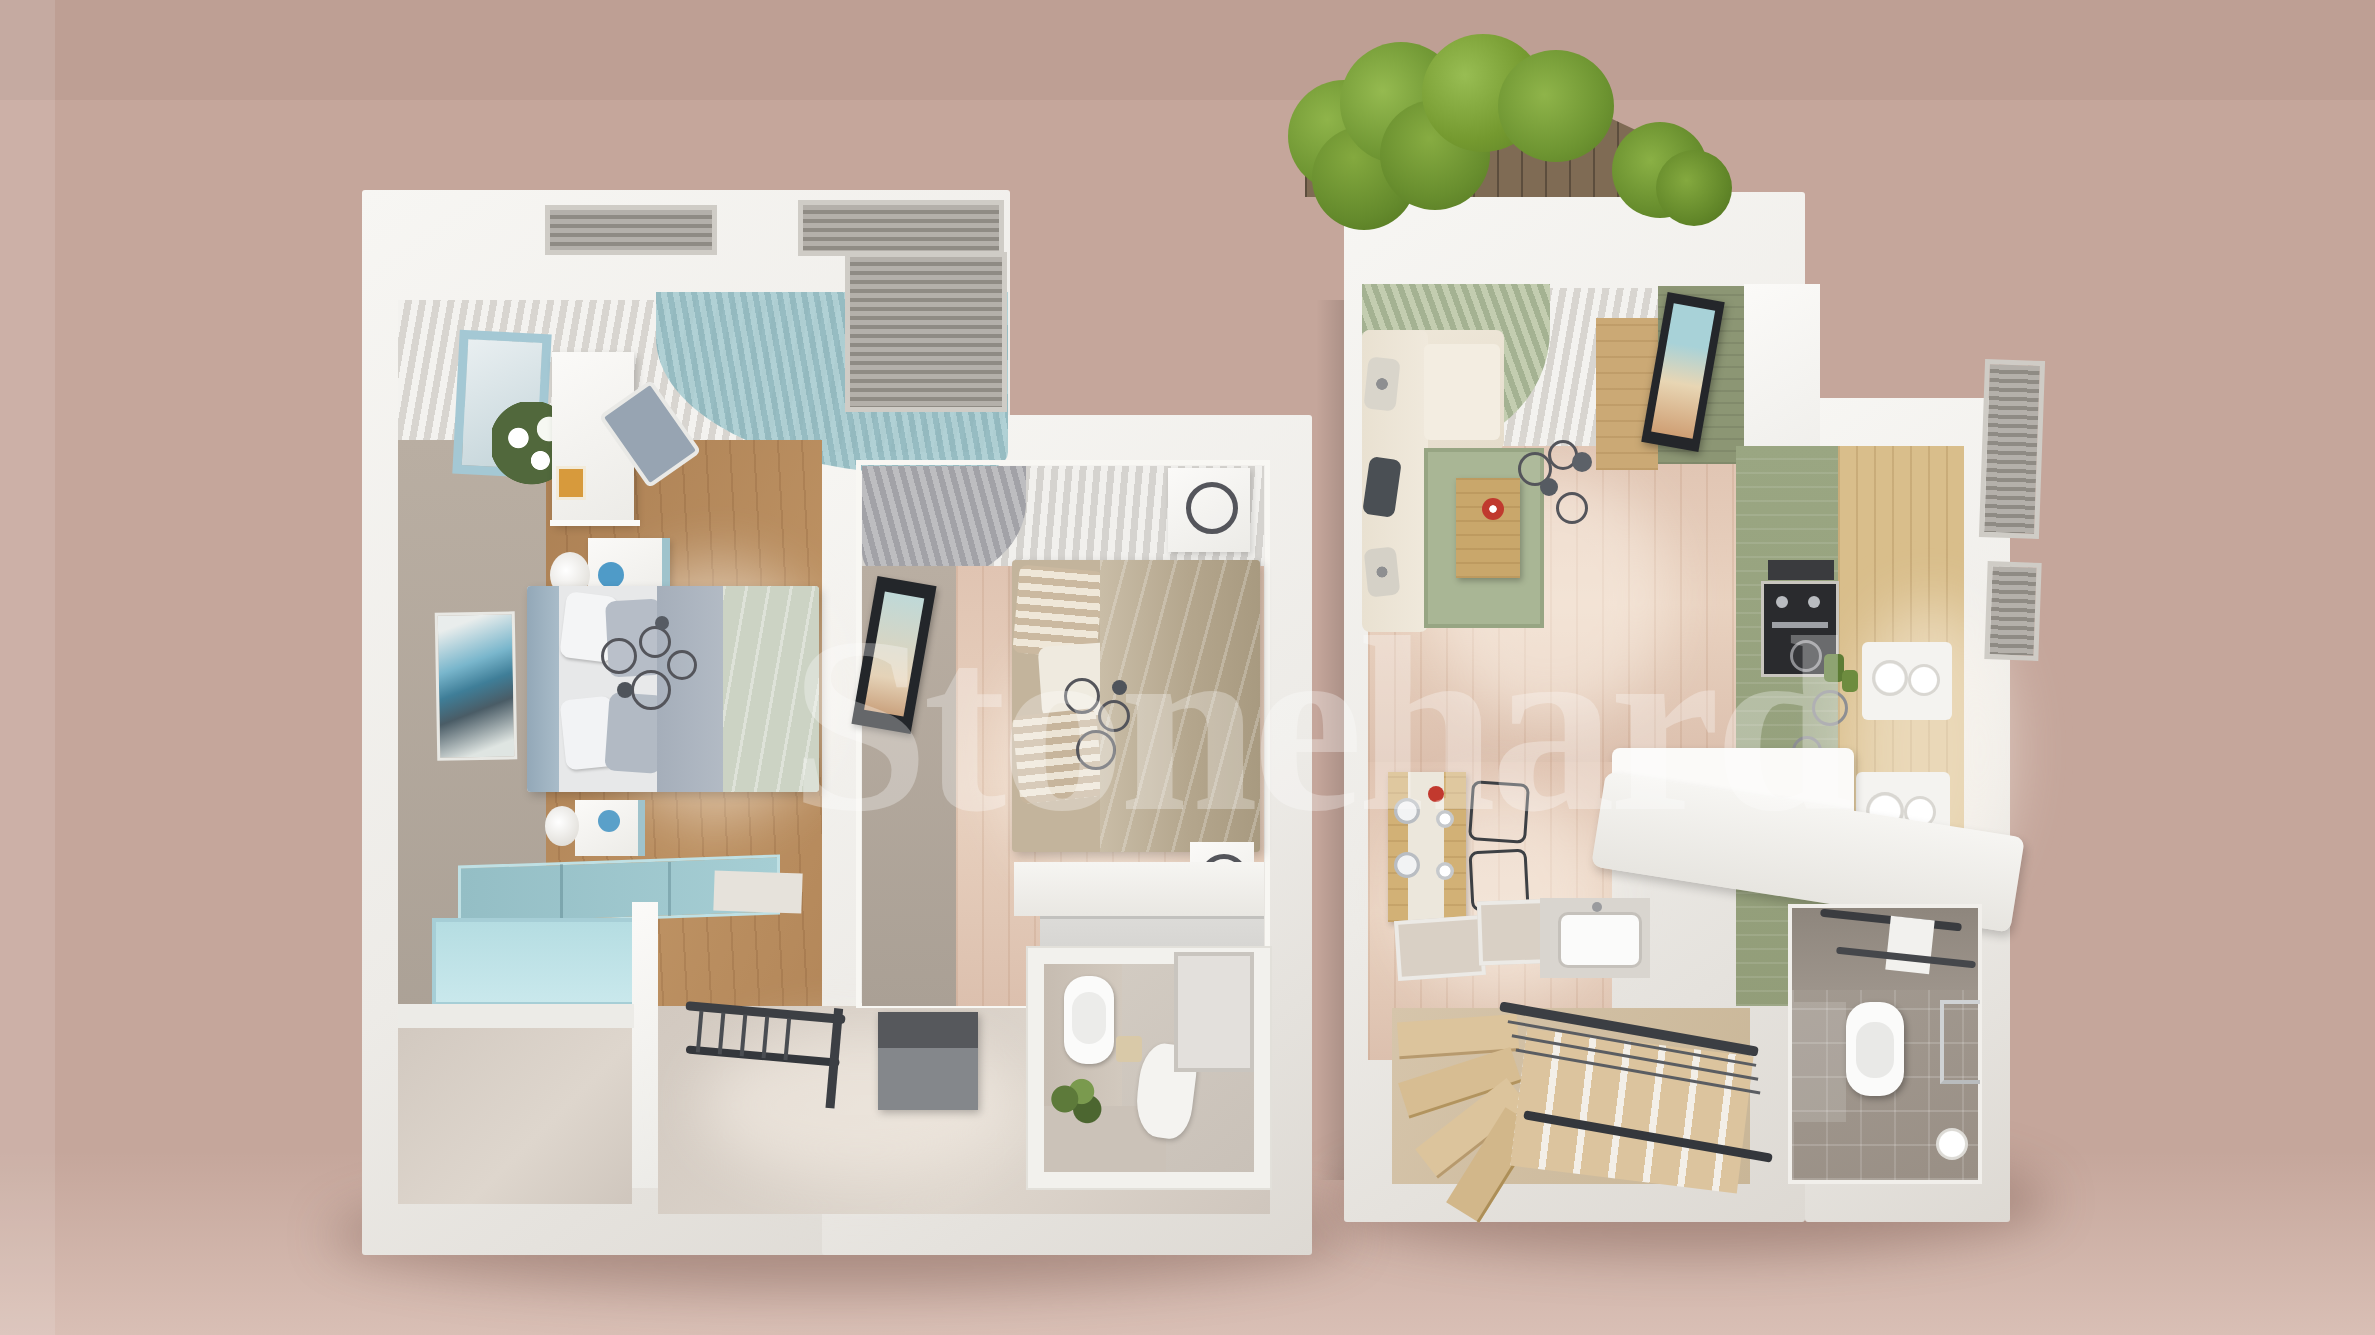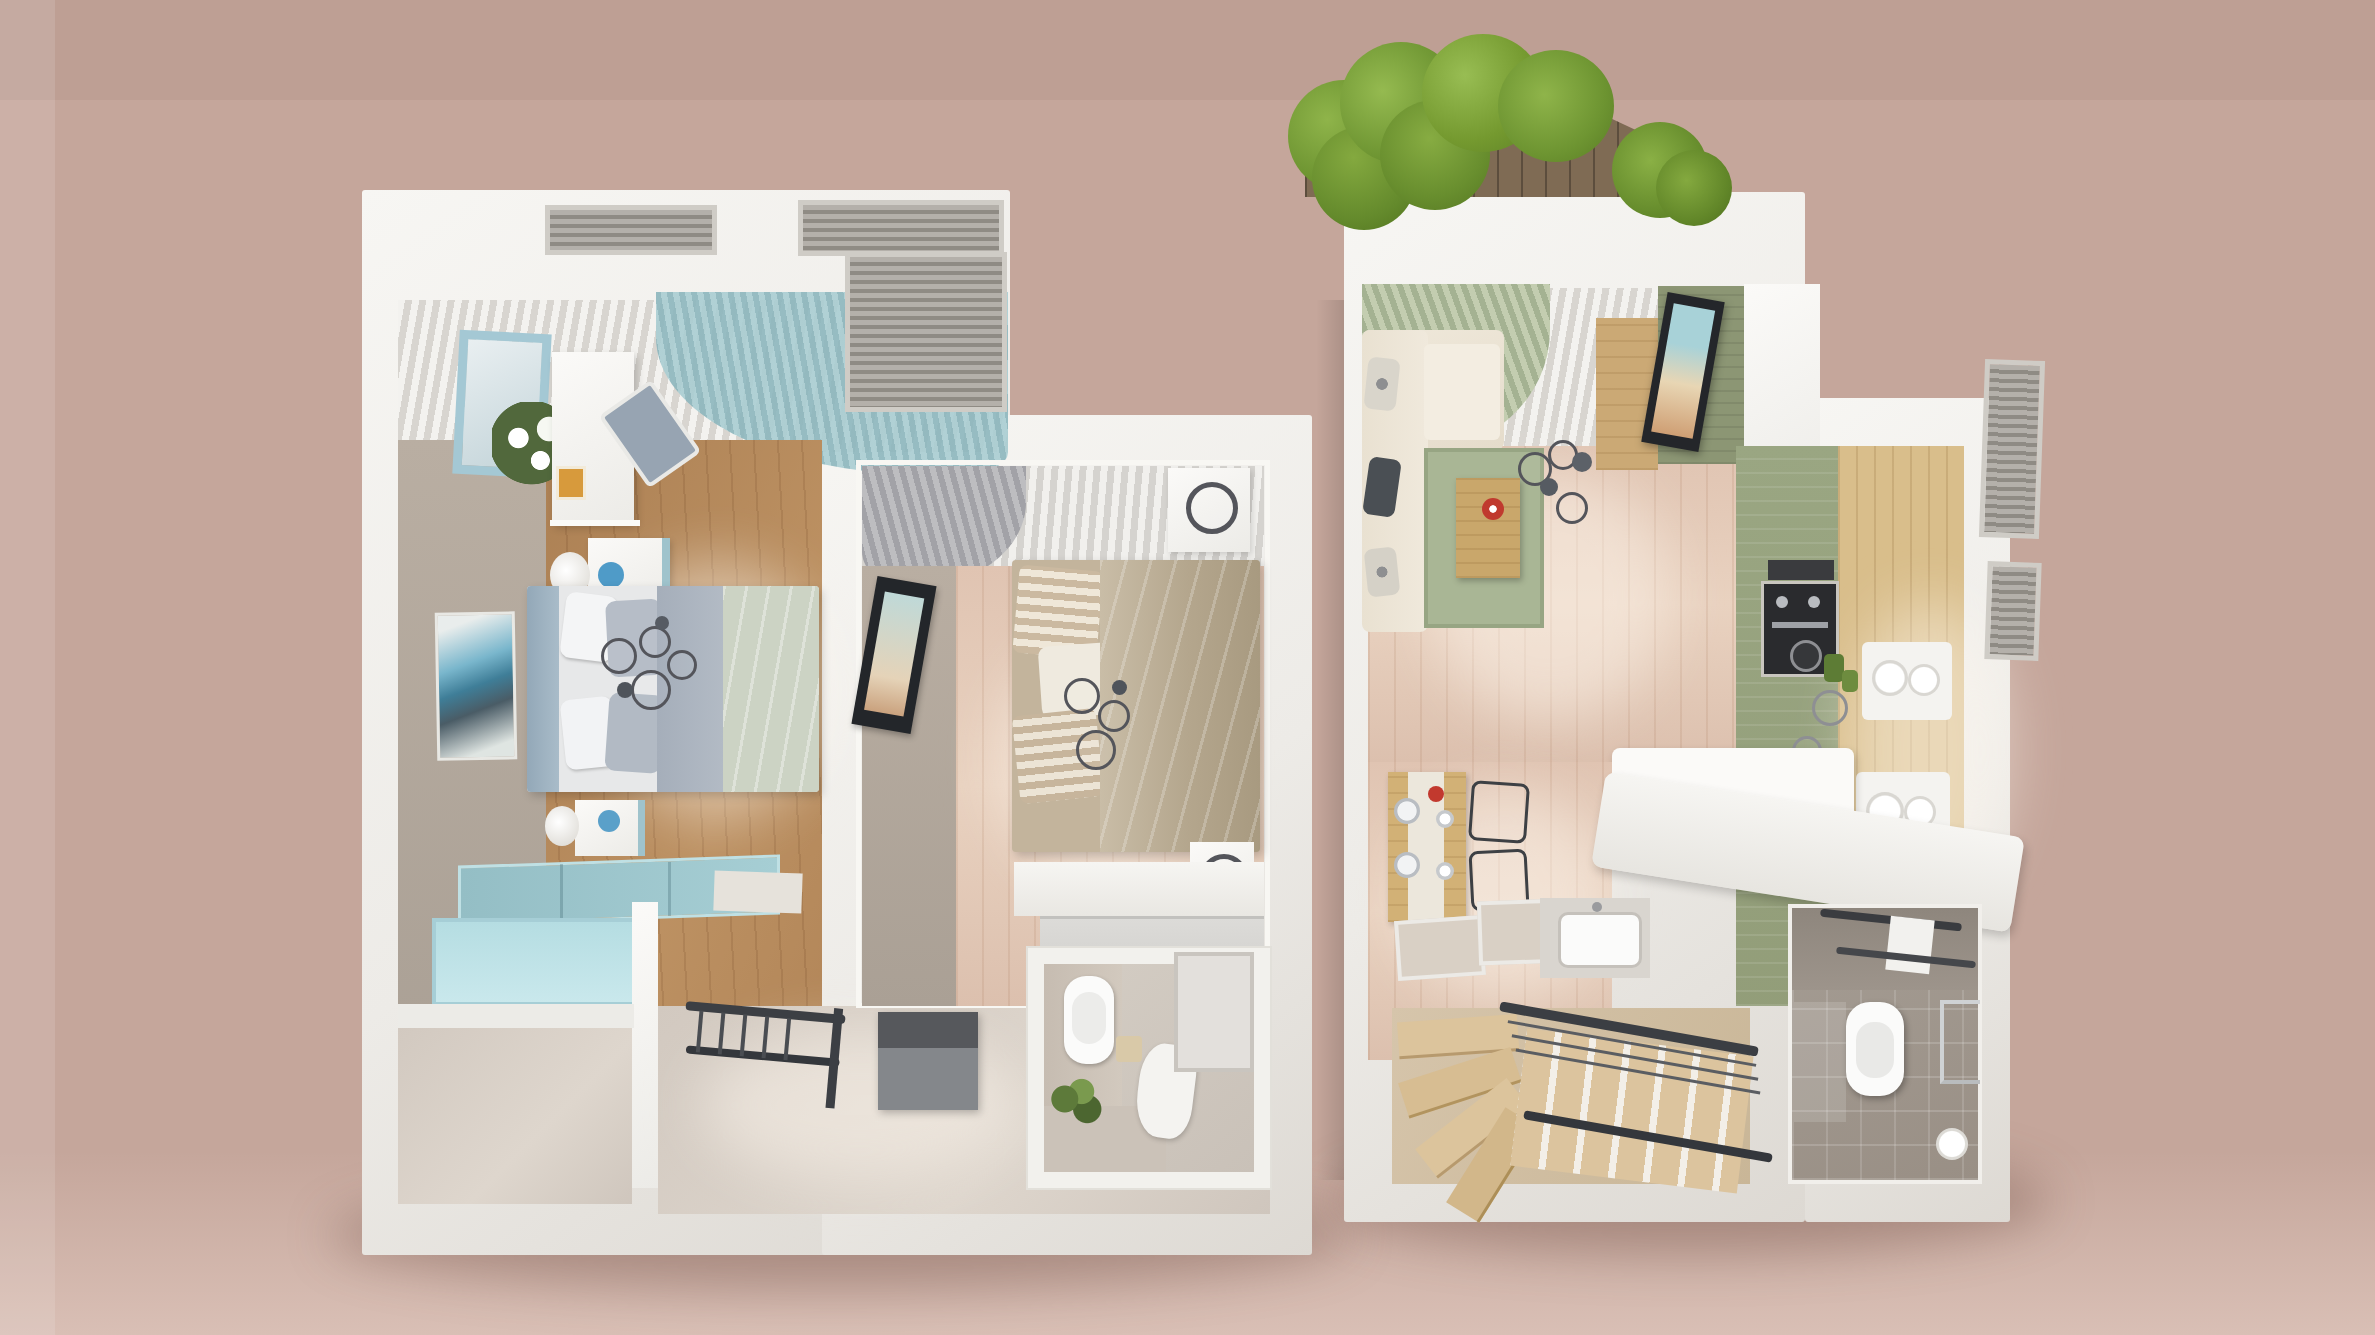--- a/index.html
+++ b/index.html
@@ -254,14 +254,15 @@
   <div class="a" style="left:1794px;top:1002px;width:52px;height:120px;background:rgba(255,255,255,.14);"></div>
   <div class="a" style="left:1846px;top:1002px;width:58px;height:94px;background:#fbfbfa;border-radius:24px;box-shadow:2px 3px 6px rgba(0,0,0,.3);">
     <div class="a" style="left:10px;top:20px;width:38px;height:56px;background:#e9e9e7;border-radius:18px;"></div>
   </div>
   <div class="a" style="left:1940px;top:1000px;width:40px;height:84px;border-left:4px solid #cfd2d4;border-top:4px solid #cfd2d4;border-bottom:4px solid #b9bcbe;box-sizing:border-box;"></div>
   <div class="a circ" style="left:1936px;top:1128px;width:32px;height:32px;background:radial-gradient(circle,#ffffff 55%,#dddbd6 60%);"></div>
 
   <div class="a slats" style="left:1982px;top:360px;width:60px;height:178px;transform:rotate(2deg);"></div>
   <div class="a slats" style="left:1986px;top:562px;width:54px;height:98px;transform:rotate(2deg);"></div>
 
+  <div class="a wm" style="left:790px;top:600px;font-size:250px;z-index:60;">Stonehard</div>
 
 </div>
 
 </body></html>

